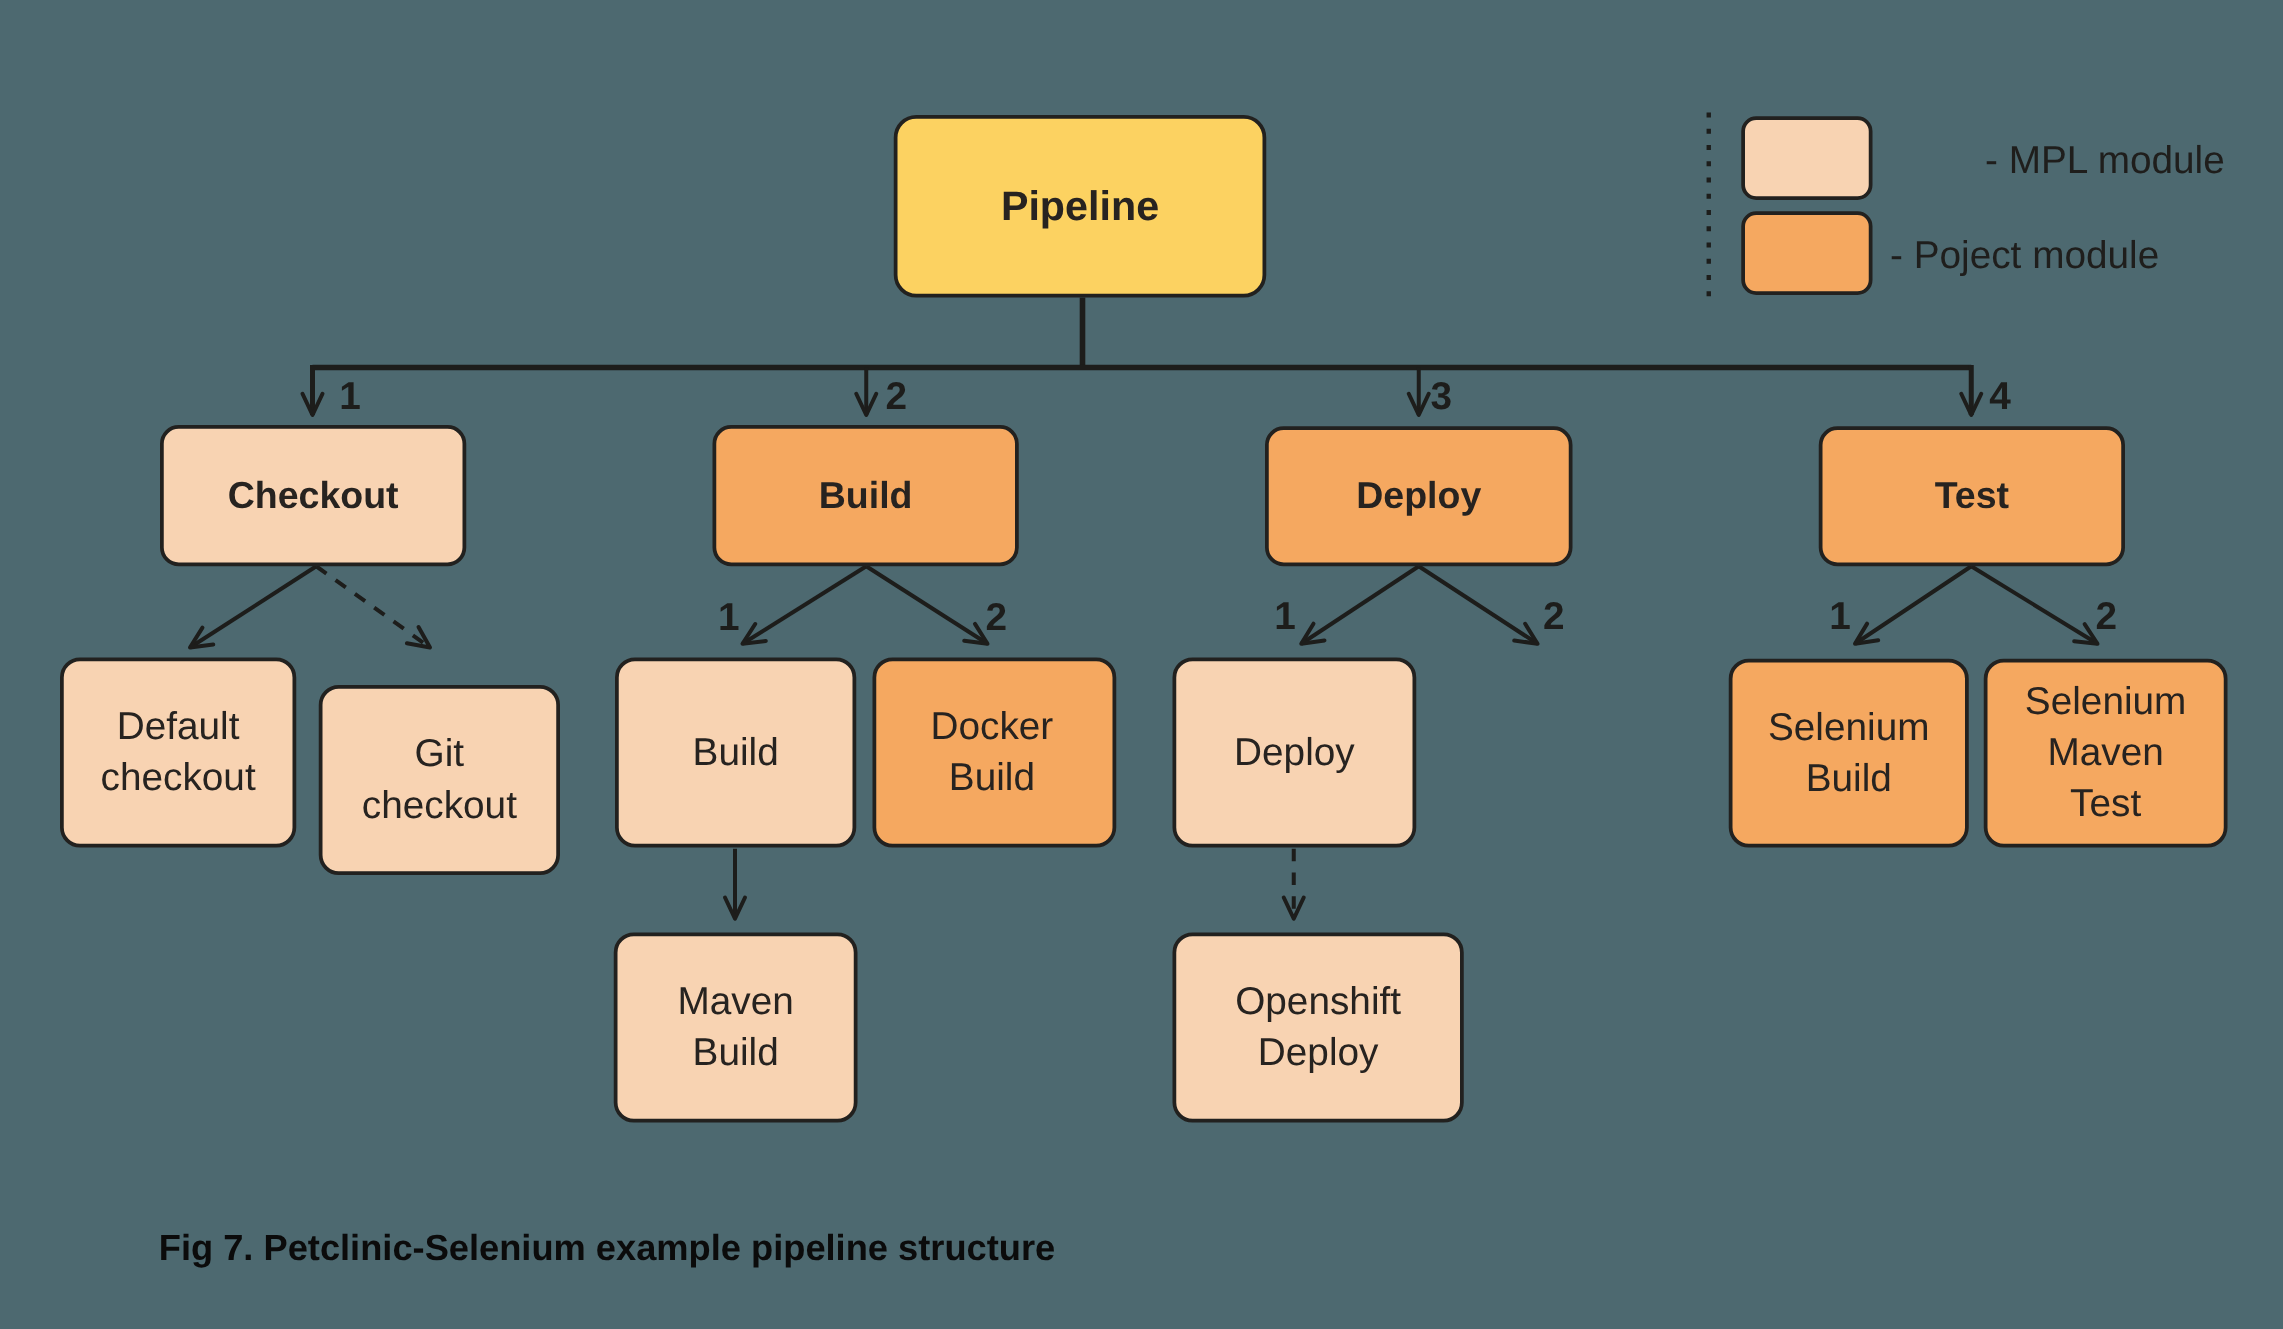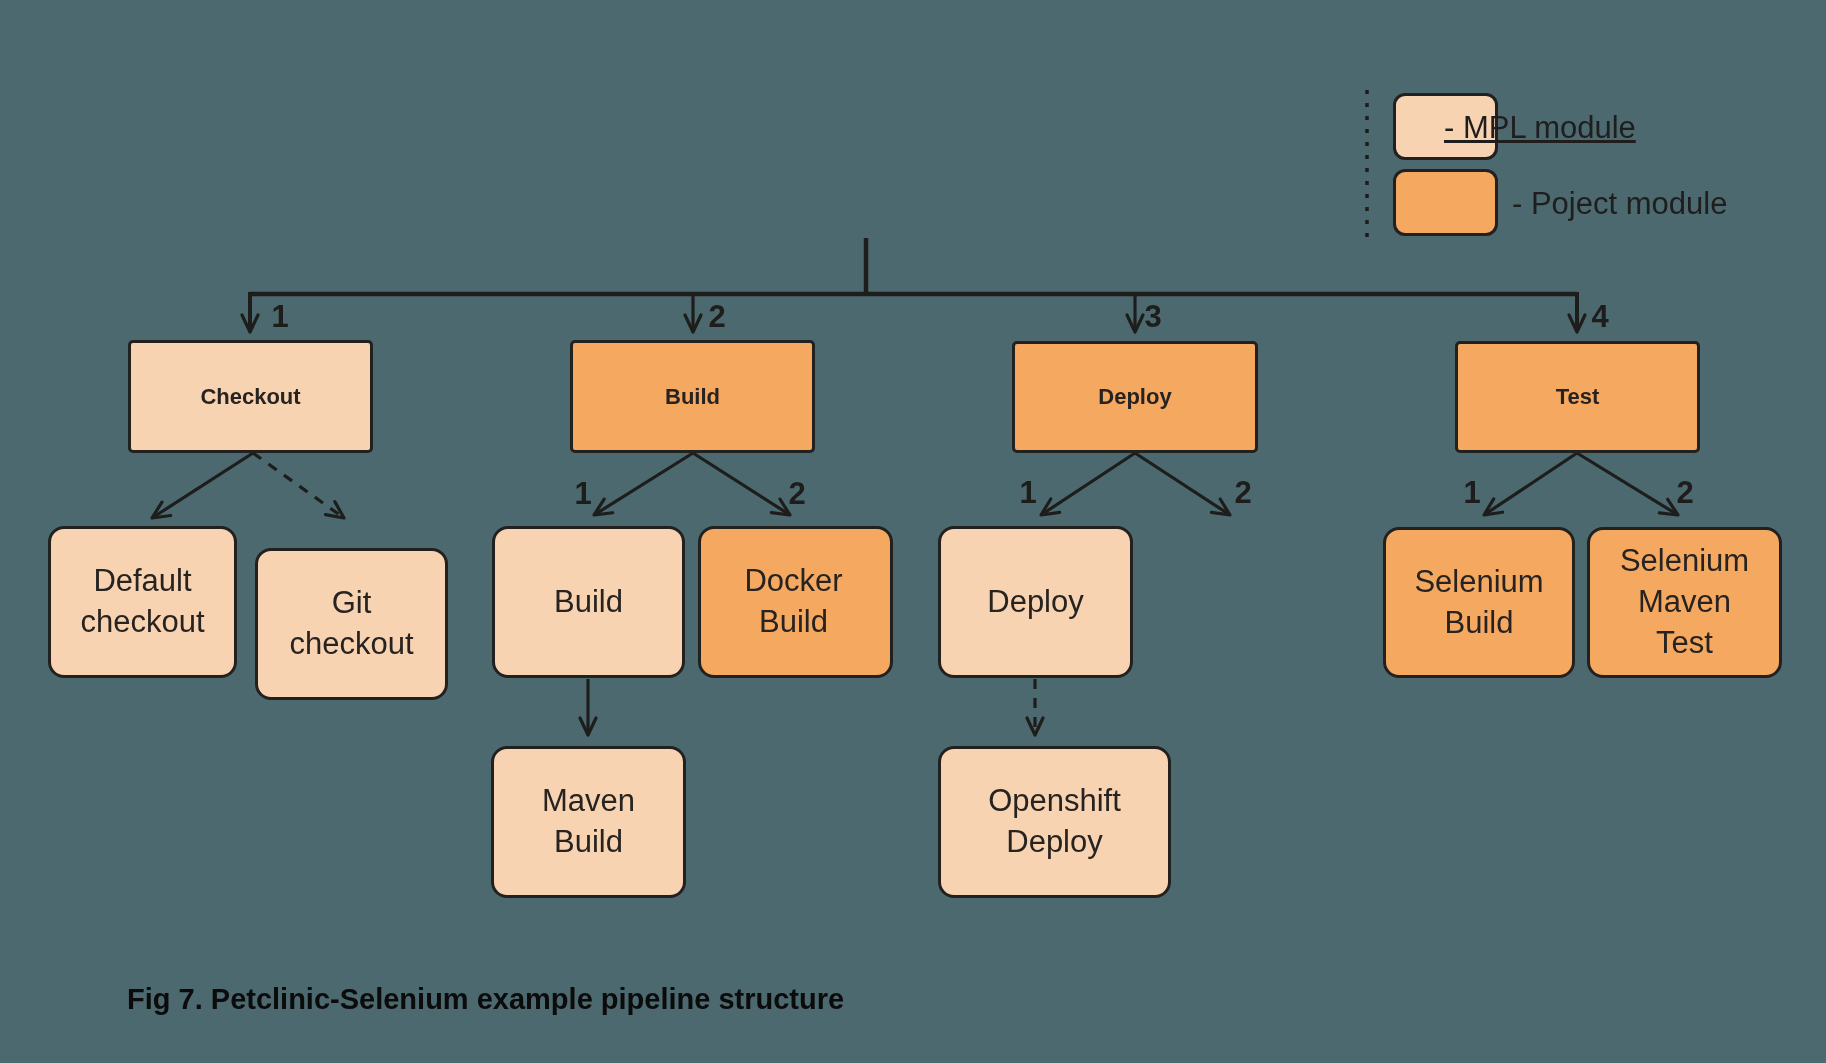--- a/index.html
+++ b/index.html
@@ -14,21 +14,21 @@
   .node{
     position:absolute;
     display:flex;align-items:center;justify-content:center;
     text-align:center;
     border:3px solid #22211f;
     color:#272320;
     box-sizing:border-box;
     line-height:1.32;
   }
   .root{background:#fcd261;border-radius:18px;font-weight:bold;font-size:33px;}
-  .parent{background-clip:padding-box;border-radius:5px;font-weight:bold;font-size:22px;}
+  .parent{background-clip:padding-box;border-radius:15px;font-weight:bold;font-size:30px;}
   .child{border-radius:16px;font-size:31px;padding:0 16px;}
   .mpl{background:#f8d3b2;}
   .project{background:#f5a860;}
   .edge-num{
     position:absolute;
     transform:translate(-50%,-50%);
     font-size:31px;font-weight:bold;color:#1d1d1b;
   }
   .legend-swatch{
     position:absolute;width:105px;height:67px;
@@ -74,20 +74,21 @@
     <path d="M1135,453 L1041,515" stroke="#1d1d1b" stroke-width="3.2" fill="none" marker-end="url(#arrow)"></path>
     <path d="M1135,453 L1230,515" stroke="#1d1d1b" stroke-width="3.2" fill="none" marker-end="url(#arrow)"></path>
     <path d="M1035,679 L1035,735" stroke="#1d1d1b" stroke-width="3.2" fill="none" stroke-dasharray="10 9" marker-end="url(#arrow)"></path>
 
     <path d="M1577,453 L1484,515" stroke="#1d1d1b" stroke-width="3.2" fill="none" marker-end="url(#arrow)"></path>
     <path d="M1577,453 L1678,515" stroke="#1d1d1b" stroke-width="3.2" fill="none" marker-end="url(#arrow)"></path>
 
     <path d="M1367,90 L1367,242" stroke="#1d1d1b" stroke-width="3.5" fill="none" stroke-dasharray="4 9"></path>
   </svg>
 
+  <div class="node root" style="left:715px;top:92px;width:298px;height:146px;">Pipeline</div>
 
   <div class="node parent mpl" style="left:128px;top:340px;width:245px;height:113px;">Checkout</div>
   <div class="node parent project" style="left:570px;top:340px;width:245px;height:113px;">Build</div>
   <div class="node parent project" style="left:1012px;top:341px;width:246px;height:112px;">Deploy</div>
   <div class="node child mpl" style="left:48px;top:526px;width:189px;height:152px;">Default checkout</div>
 
   <div class="node parent project" style="left:1455px;top:341px;width:245px;height:112px;">Test</div>
   <div class="node child mpl" style="left:255px;top:526px;width:193px;height:152px;margin-top:22px;">Git checkout</div>
 
   <div class="node child mpl" style="left:492px;top:526px;width:193px;height:152px;">Build</div>
@@ -107,20 +108,20 @@
 
   <span class="edge-num" style="left:583px;top:494px;">1</span>
   <span class="edge-num" style="left:797px;top:494px;">2</span>
   <span class="edge-num" style="left:1028px;top:493px;">1</span>
   <span class="edge-num" style="left:1243px;top:493px;">2</span>
   <span class="edge-num" style="left:1472px;top:493px;">1</span>
   <span class="edge-num" style="left:1685px;top:493px;">2</span>
 
   <div>
     <div class="legend-swatch mpl" style="left:1393px;top:93px;"></div>
-    <span class="legend-label" style="left:1444px;top:128px;text-decoration:underline;">- MPL module</span>
+    <span class="legend-label" style="left:1588px;top:128px;">- MPL module</span>
     <div class="legend-swatch project" style="left:1393px;top:169px;"></div>
     <span class="legend-label" style="left:1512px;top:204px;">- Poject module</span>
   </div>
 
   <div id="caption">Fig 7. Petclinic-Selenium example pipeline structure</div>
 
 </div>
 
 </body></html>

